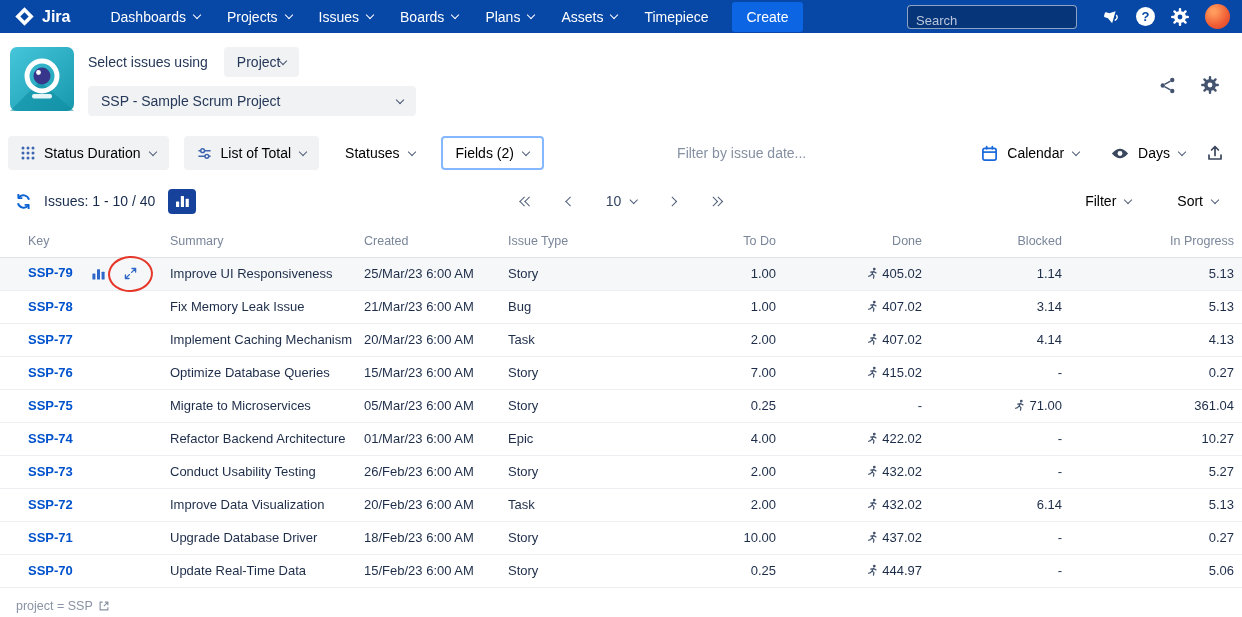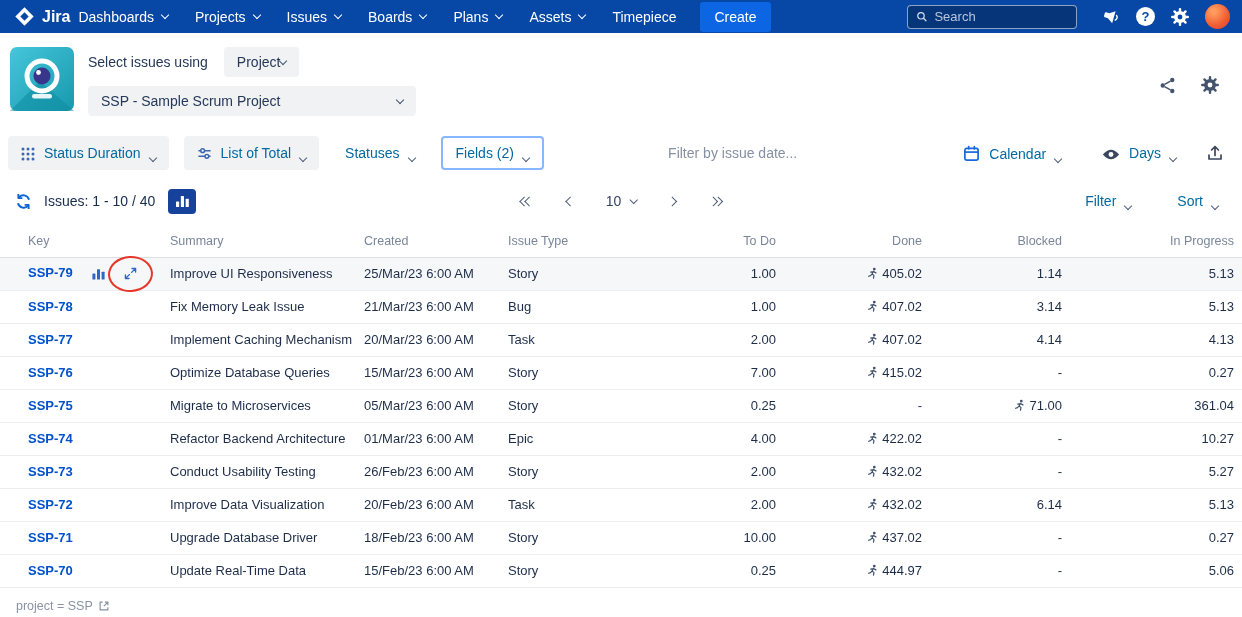--- a/index.html
+++ b/index.html
@@ -19,30 +19,30 @@
     --annotation-red: #E5382A;
     --chart-btn-bg: #17429C;
   }
 
   
   .topnav {
     height: 33px; background: var(--nav-bg);
     display: flex; align-items: center;
     padding: 0 12px 0 14px; color: #fff;
   }
-  .logo { display: flex; align-items: center; gap: 7px; font-size: 16px; font-weight: 700; margin-right: 8px; cursor: pointer; }
+  .logo { display: flex; align-items: center; gap: 7px; font-size: 16px; font-weight: 700; margin-right: 40px; cursor: pointer; }
   .nav-items { display: flex; align-items: center; gap: 27px; margin-right: 24px; }
   .nav-item { color: #fff; font-size: 14px; display: inline-flex; align-items: center; gap: 8px; cursor: pointer; text-decoration: none; white-space: nowrap; }
   .chev { width: 6px; height: 6px; border-right: 1.8px solid currentColor; border-bottom: 1.8px solid currentColor; display: inline-block; transform: rotate(45deg); margin-top: -3px; }
   .create-btn { background: var(--create-bg); color: #fff; border: none; border-radius: 3px; font-size: 14px; font-weight: 500; padding: 7px 14px; cursor: pointer; font-family: inherit; }
   .nav-right { margin-left: auto; display: flex; align-items: center; gap: 15px; }
   .searchbox {
     display: flex; align-items: center; gap: 7px;
     background: rgba(9,30,66,0.45); border: 1px solid rgba(255,255,255,0.55);
-    border-radius: 4px; height: 24px; width: 170px; padding: 0 8px; margin-right: 10px;
+    border-radius: 4px; height: 24px; width: 170px; padding: 0 8px; margin-right: 10px; flex-direction: column;
   }
   .searchbox input { background: transparent; border: none; outline: none; color: #fff; font-size: 13px; width: 100%; font-family: inherit; }
   .searchbox input::placeholder { color: #B9C6DC; }
   .nav-icon-btn { background: none; border: none; cursor: pointer; display: flex; align-items: center; padding: 0; }
   .help-circle { width: 19px; height: 19px; border-radius: 50%; background: #fff; color: var(--nav-bg); font-size: 13px; font-weight: 700; display: flex; align-items: center; justify-content: center; }
   .avatar { width: 25px; height: 25px; border-radius: 50%; background: radial-gradient(circle at 35% 30%, #FF9B5C 10%, #EF5B33 60%, #D9432B); border: none; cursor: pointer; }
 
   
   .app-header { height: 96px; display: flex; align-items: flex-start; padding: 12px 18px 0 10px; }
   .app-icon { width: 64px; height: 64px; margin: 2px 14px 0 0; flex: none; }
@@ -55,31 +55,31 @@
     font-size: 14px; color: #253858; cursor: pointer; font-family: inherit;
   }
   .dd .chev { color: #44546F; }
   .dd.wide { width: 328px; }
   .header-actions { margin-left: auto; display: flex; align-items: center; gap: 23px; margin-top: 30px; padding-right: 4px; }
   .plain-icon-btn { background: none; border: none; cursor: pointer; padding: 0; display: flex; align-items: center; }
 
   
   .toolbar { height: 48px; display: flex; align-items: center; padding: 0 18px 0 8px; gap: 15px; }
   .tb-btn {
-    display: inline-flex; align-items: flex-end; gap: 9px; font-size: 14px; color: #0369a1;
+    display: inline-flex; align-items: center; gap: 9px; font-size: 14px; color: #000000;
     background: transparent; border: none; border-radius: 4px; padding: 8px 11px;
     cursor: pointer; font-family: inherit; white-space: nowrap;
   }
   .tb-btn .chev { color: #505F79; }
   .tb-btn.gray { background: #F1F2F4; padding: 9px 13px; }
   .tb-btn.outlined { border: 2px solid #85B8FF; padding: 7px 13px; }
   .date-input { border: none; outline: none; font-size: 14px; color: #172B4D; width: 160px; font-family: inherit; background: transparent; }
   .date-input::placeholder { color: #8590A2; }
   .sp { flex: 1; }
-  .toolbar-right { display: flex; align-items: center; gap: 19px; }
+  .toolbar-right { display: flex; align-items: center; gap: 10px; }
 
   
   .pager-row { height: 48px; display: flex; align-items: center; padding: 0 22px 0 14px; position: relative; }
   .issues-label { font-size: 14px; color: #172B4D; margin: 0 13px 0 11px; }
   .chart-btn { width: 28px; height: 25px; background: var(--chart-btn-bg); border: none; border-radius: 4px; cursor: pointer; display: flex; align-items: center; justify-content: center; }
   .pager-center { position: absolute; left: 50%; transform: translateX(-50%); display: flex; align-items: center; gap: 30px; }
   .pg-btn { background: none; border: none; cursor: pointer; display: inline-flex; align-items: center; padding: 2px; color: #505F79; }
   .pg-chev { width: 7px; height: 7px; border-right: 1.9px solid #505F79; border-bottom: 1.9px solid #505F79; display: inline-block; }
   .pg-chev.left { transform: rotate(135deg); }
   .pg-chev.right { transform: rotate(-45deg); }

